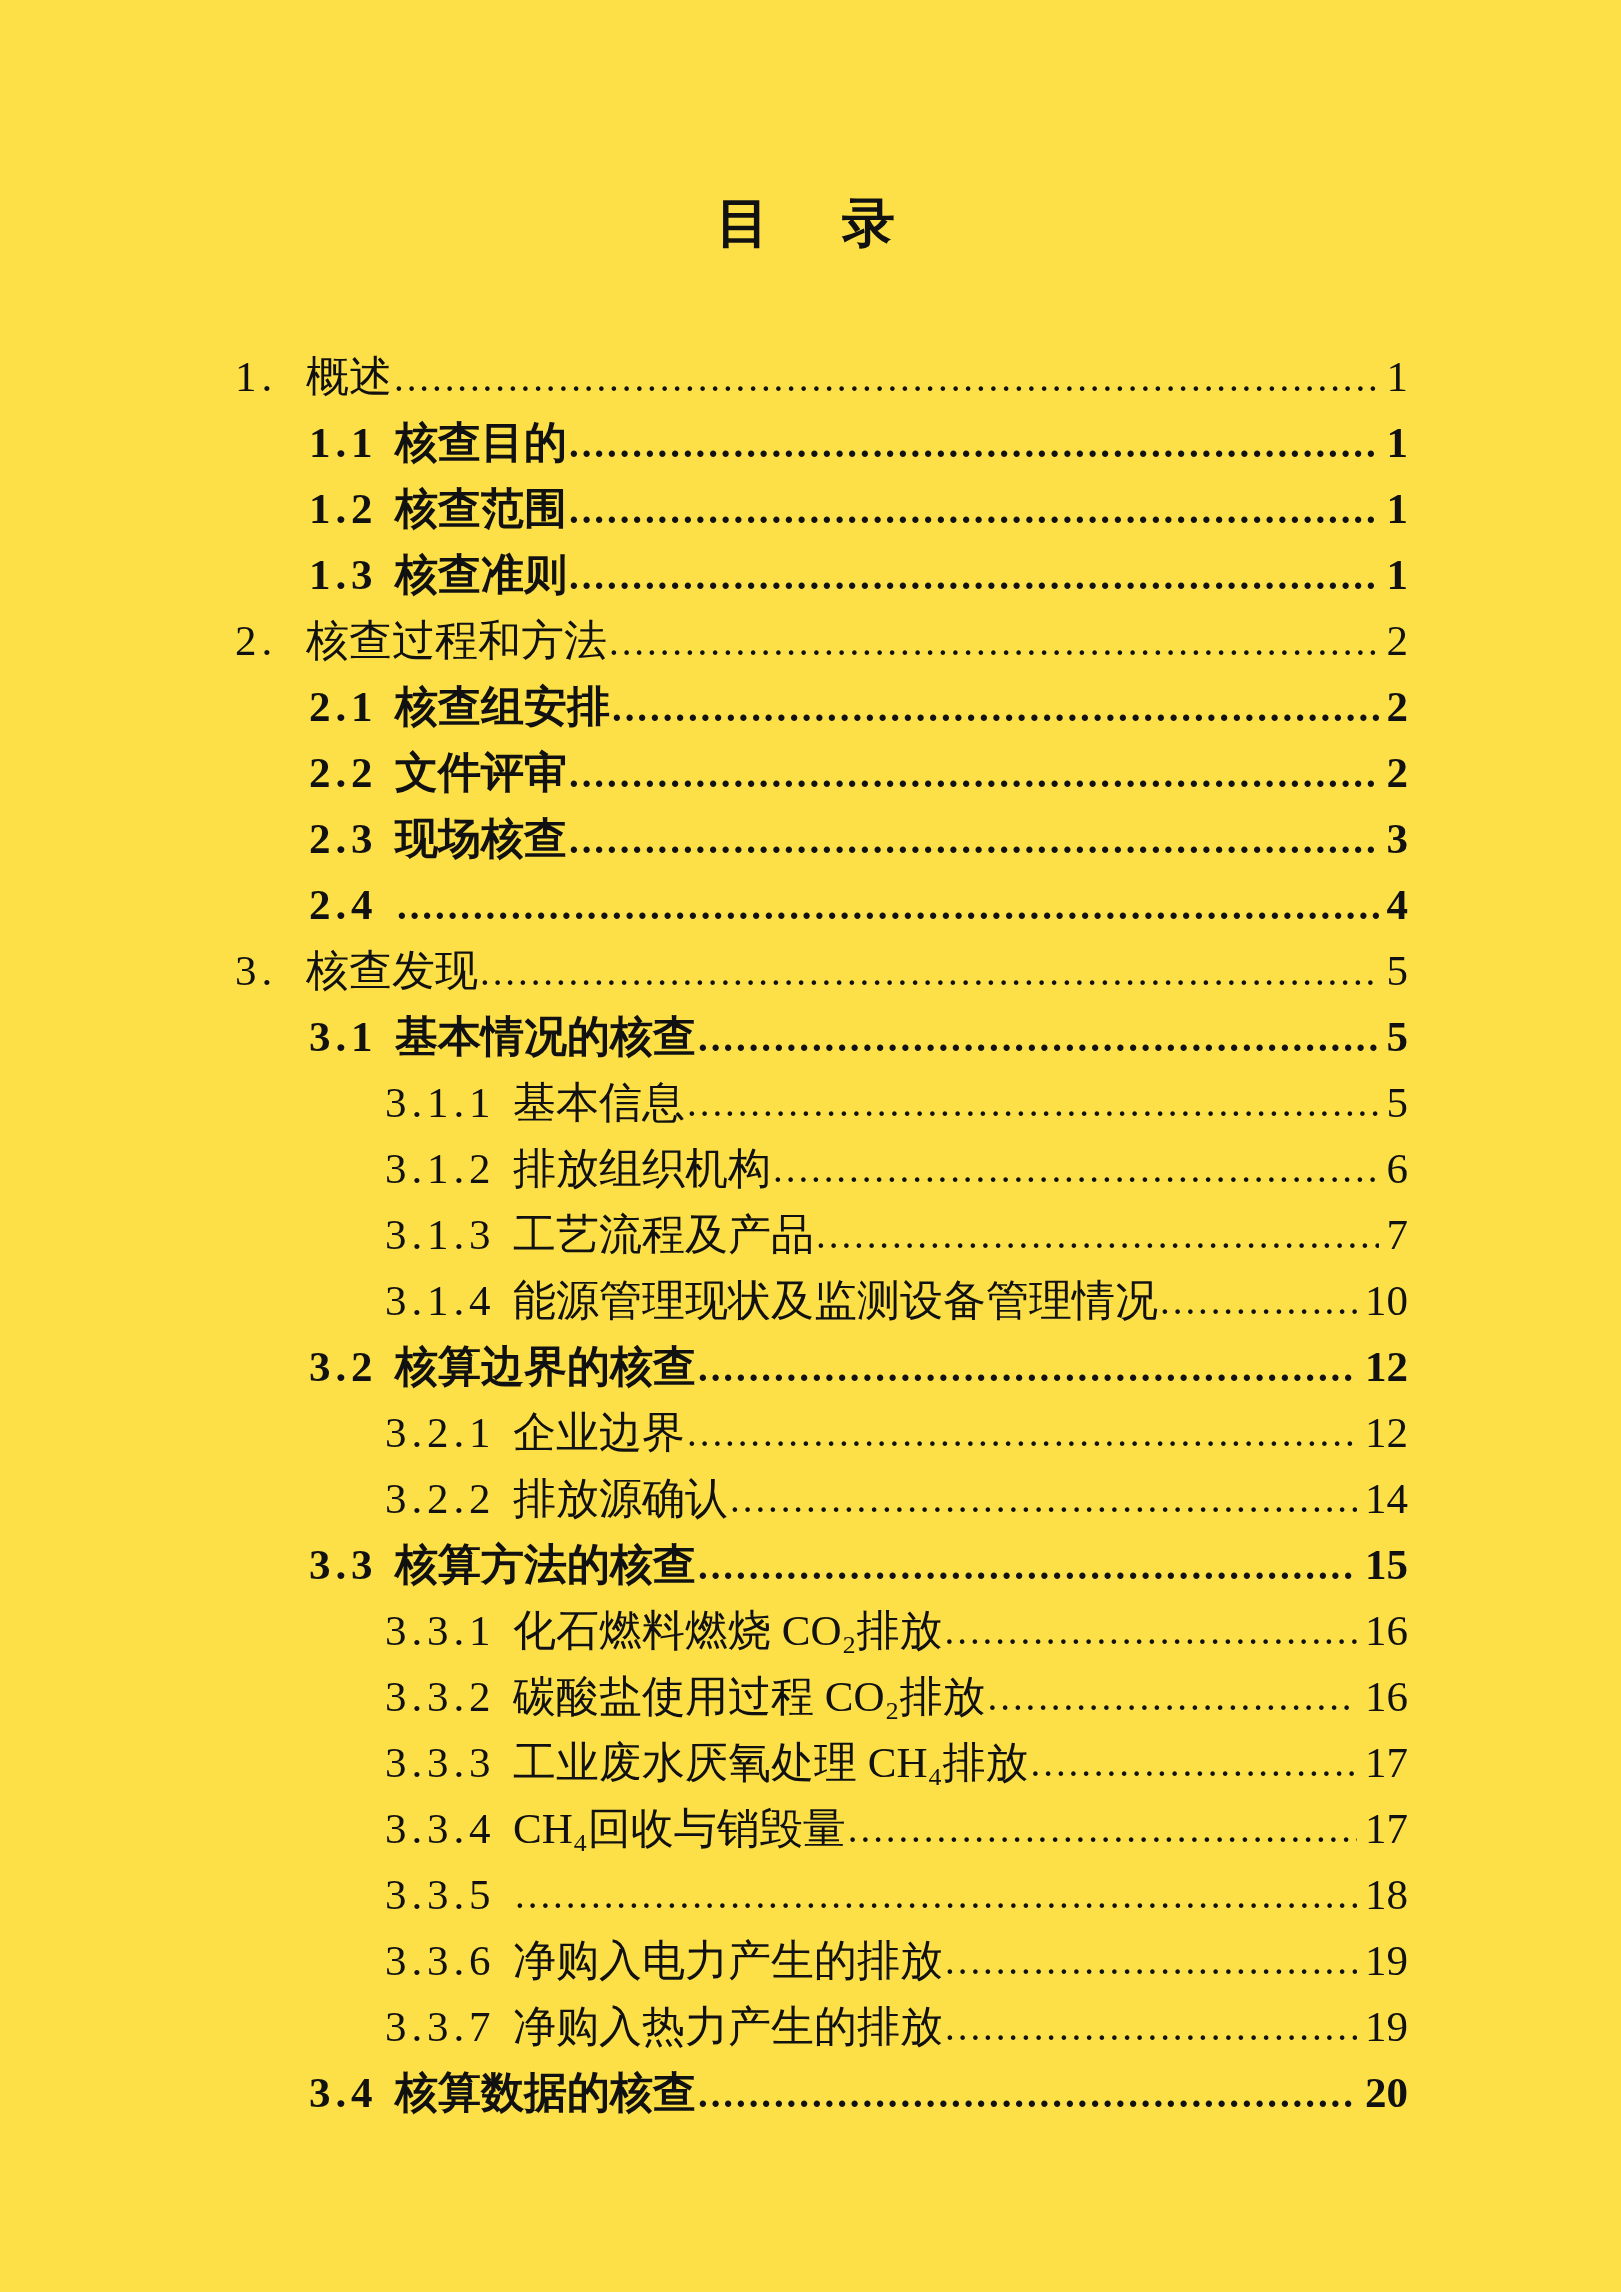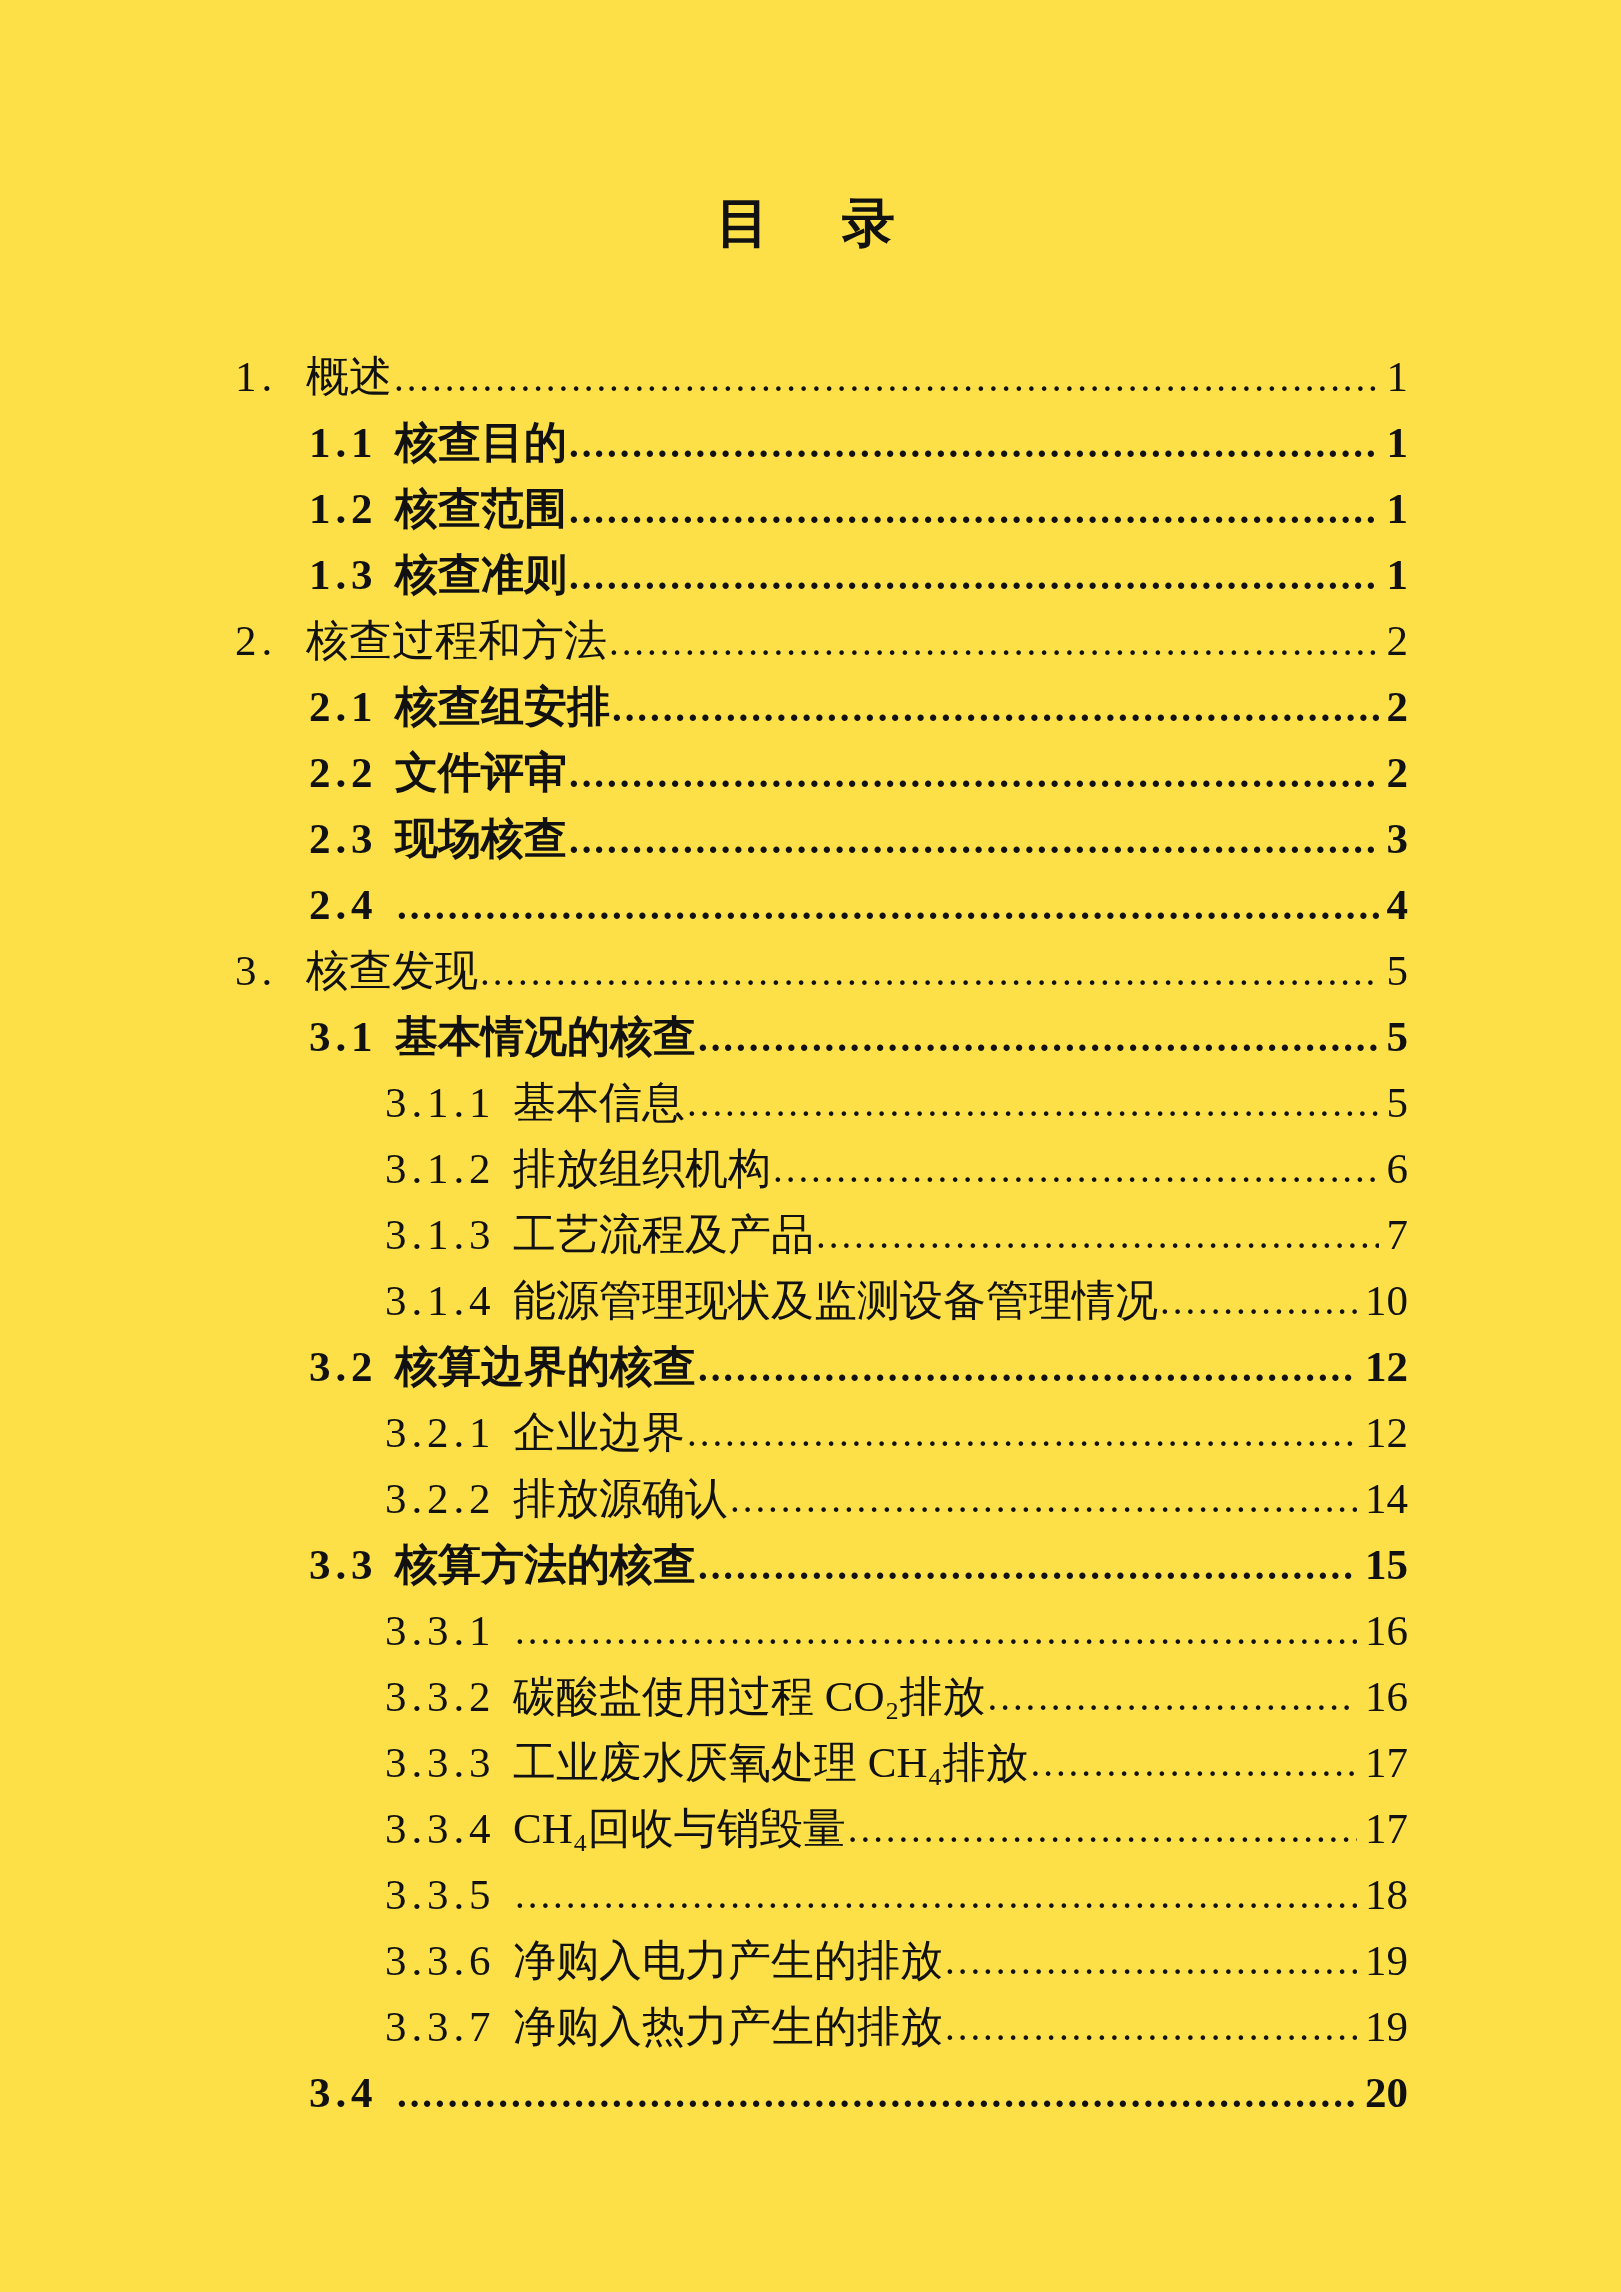--- a/index.html
+++ b/index.html
@@ -190,20 +190,21 @@
         <span class="toc-page">14</span>
       </div>
       <div class="toc-row level-2">
         <span class="toc-num">3.3</span>
         <span class="toc-label">核算方法的核查</span>
         <span class="toc-leader">................................................................................................................................................................................................................................................</span>
         <span class="toc-page">15</span>
       </div>
       <div class="toc-row level-3">
         <span class="toc-num">3.3.1</span>
+        <span class="toc-label">化石燃料燃烧 CO₂排放</span>
         <span class="toc-leader">................................................................................................................................................................................................................................................</span>
         <span class="toc-page">16</span>
       </div>
       <div class="toc-row level-3">
         <span class="toc-num">3.3.2</span>
         <span class="toc-label">碳酸盐使用过程 CO₂排放</span>
         <span class="toc-leader">................................................................................................................................................................................................................................................</span>
         <span class="toc-page">16</span>
       </div>
       <div class="toc-row level-3">
@@ -230,18 +231,19 @@
         <span class="toc-page">19</span>
       </div>
       <div class="toc-row level-3">
         <span class="toc-num">3.3.7</span>
         <span class="toc-label">净购入热力产生的排放</span>
         <span class="toc-leader">................................................................................................................................................................................................................................................</span>
         <span class="toc-page">19</span>
       </div>
       <div class="toc-row level-2">
         <span class="toc-num">3.4</span>
+        <span class="toc-label">核算数据的核查</span>
         <span class="toc-leader">................................................................................................................................................................................................................................................</span>
         <span class="toc-page">20</span>
       </div>
     </div>
 </div>
 
 
 </body></html>

